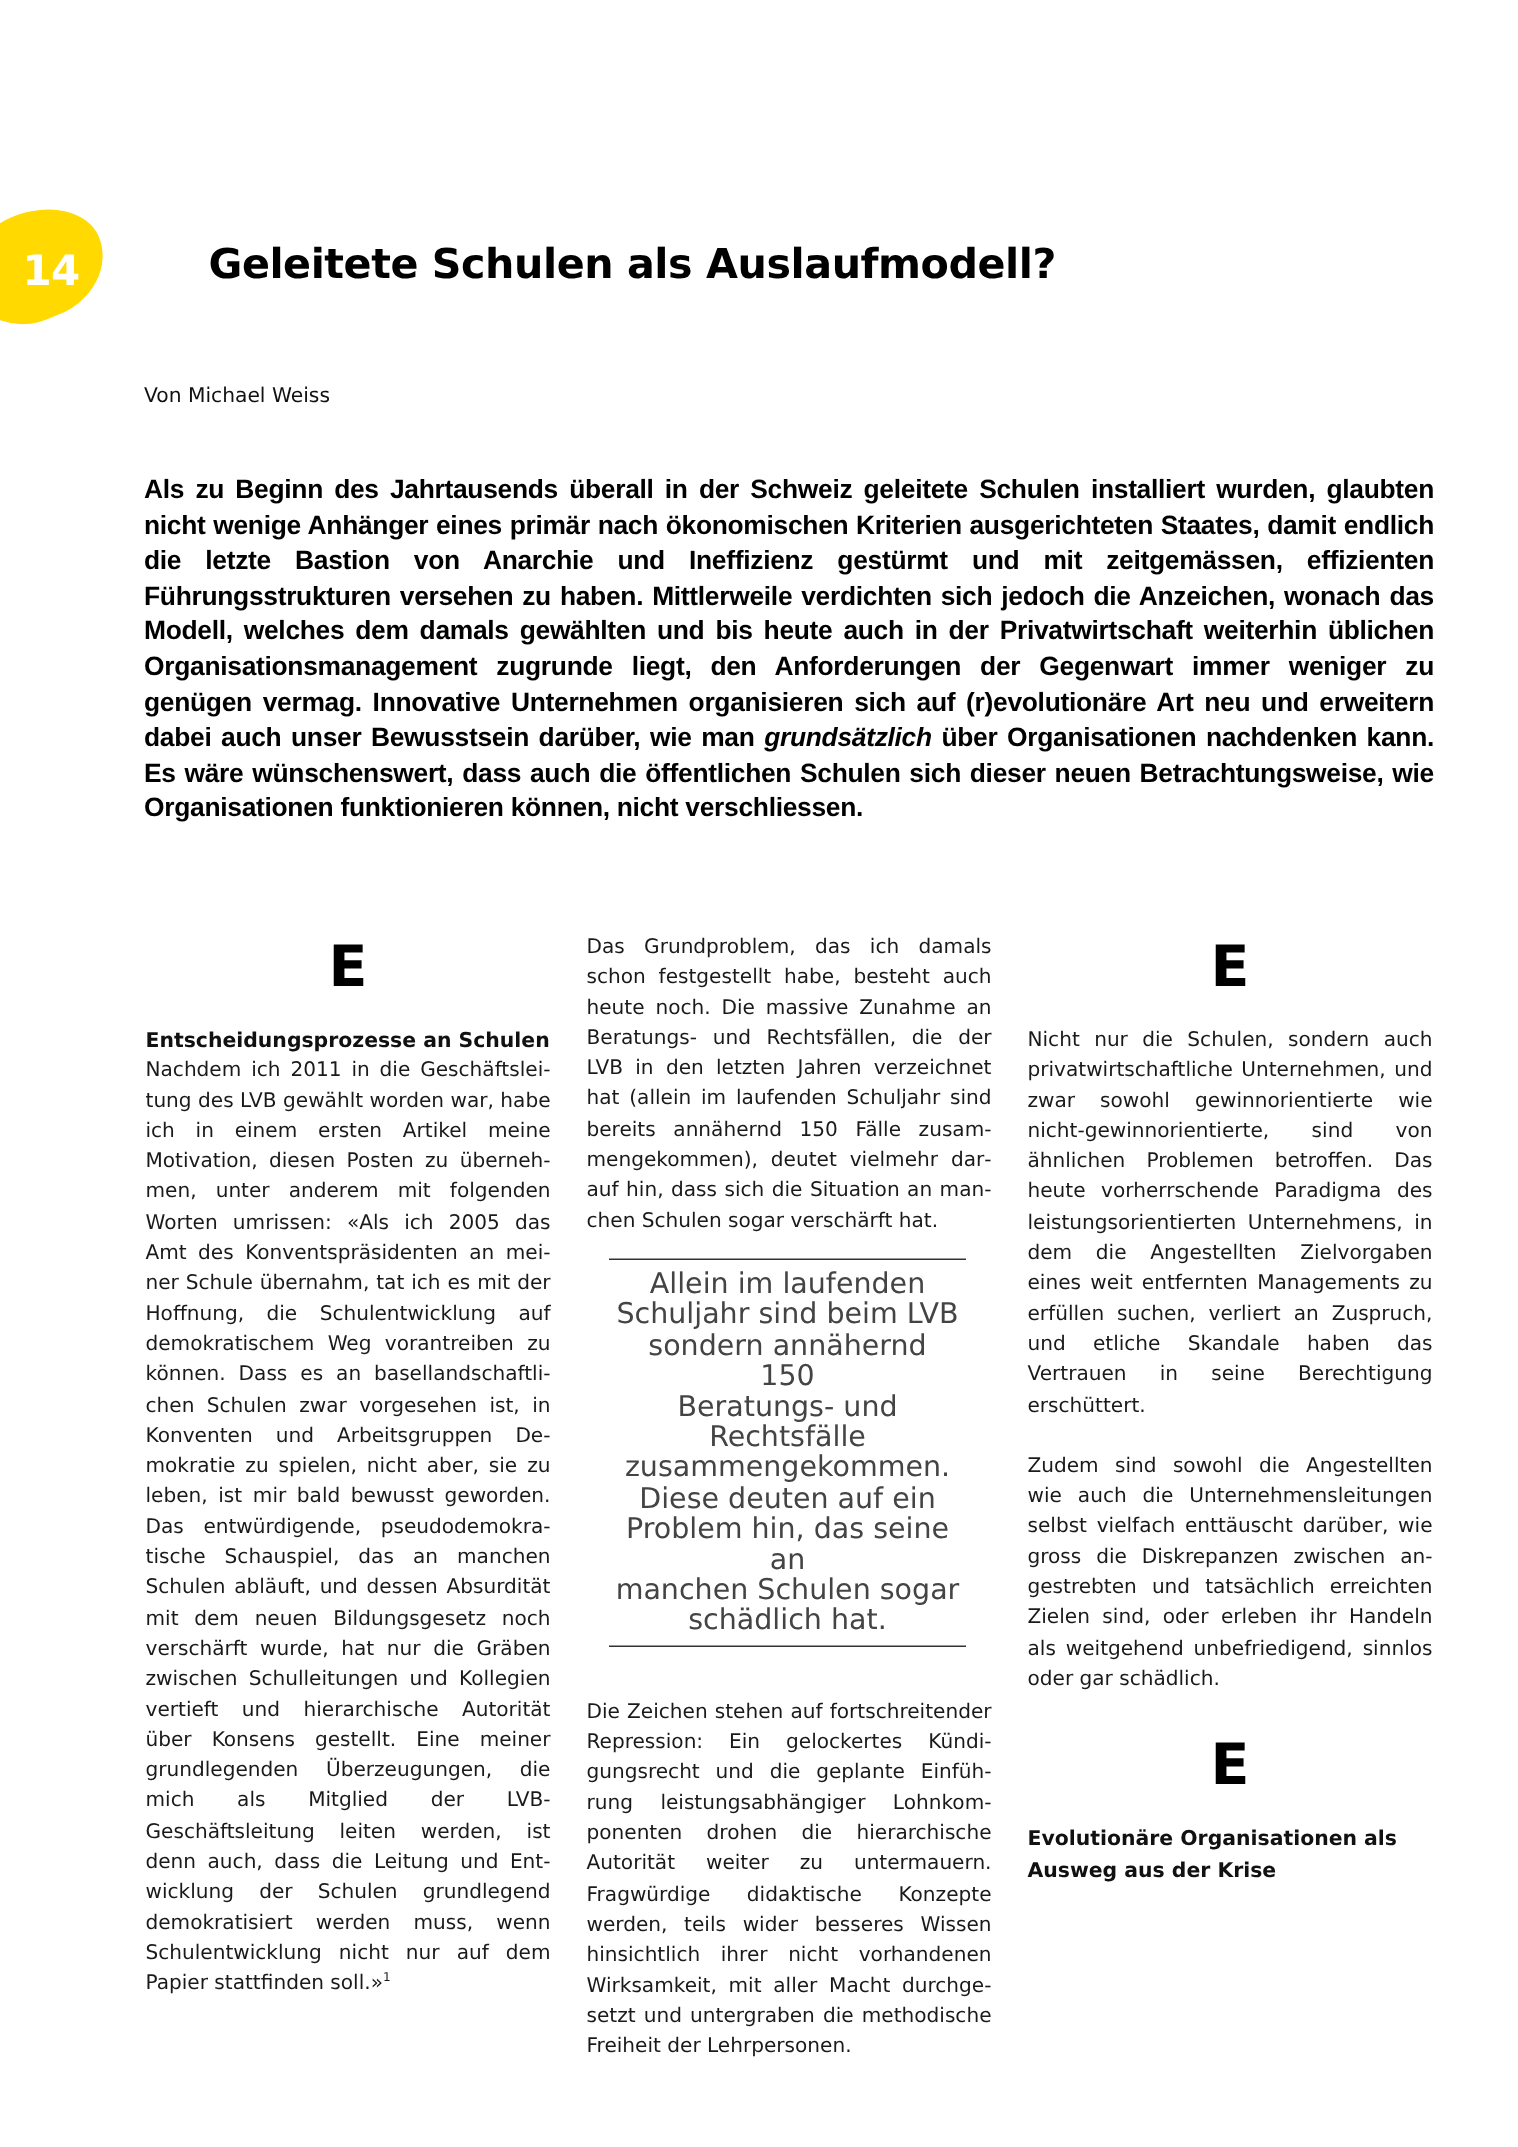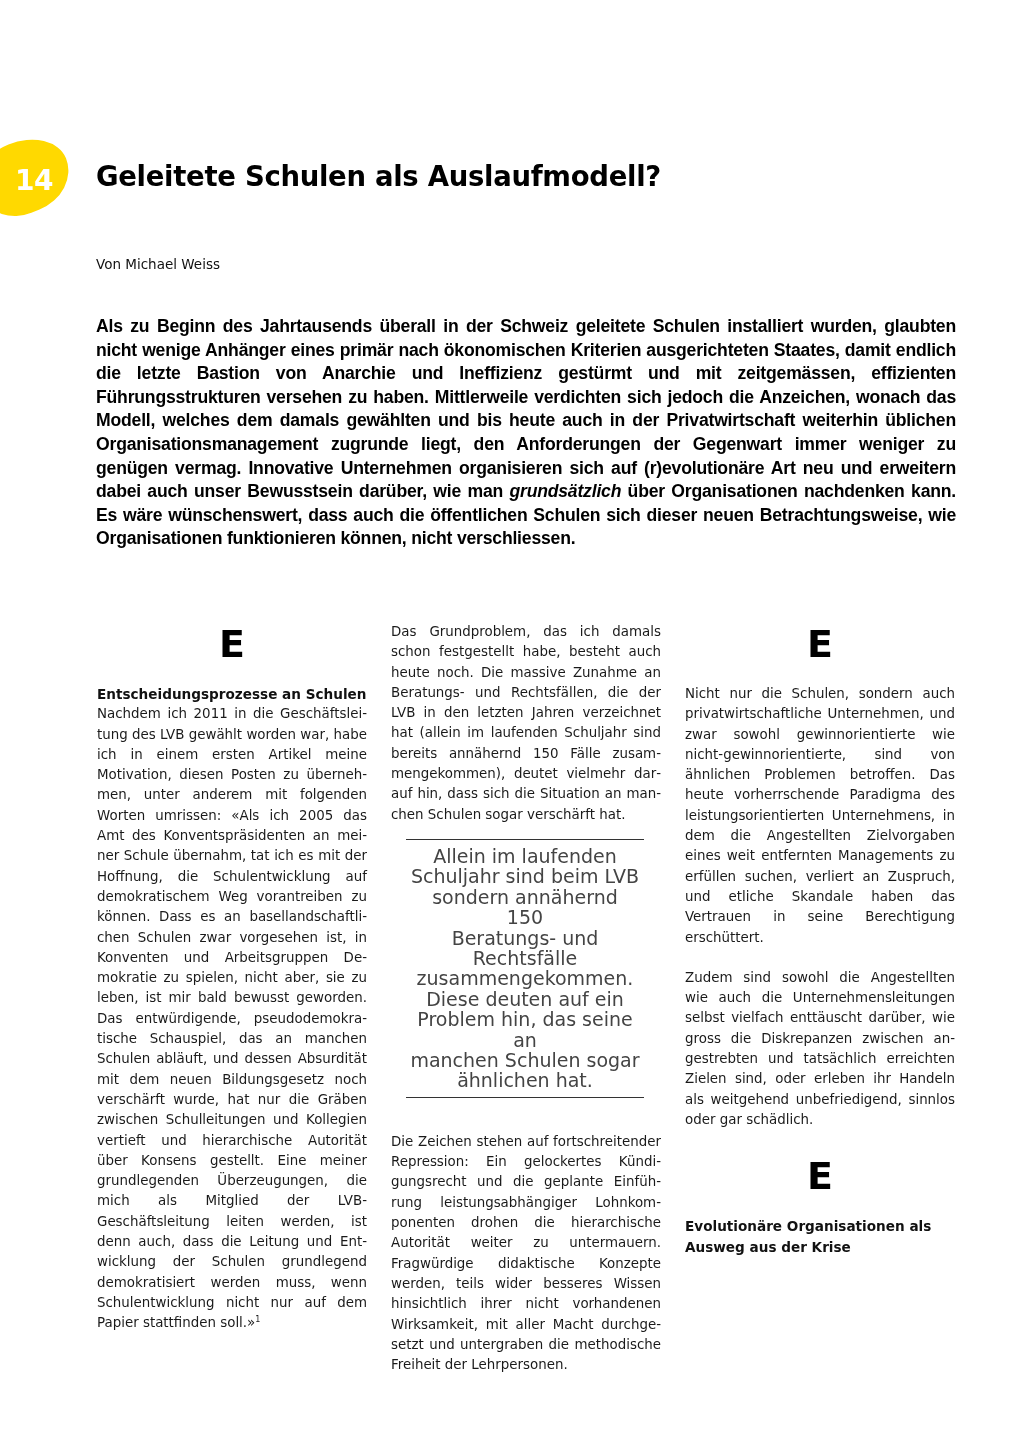--- a/index.html
+++ b/index.html
@@ -15,21 +15,21 @@
     .page-number {
       position: absolute; left: 15px; top: 164px; width: 36px;
       font-family: "DejaVu Sans", sans-serif; font-weight: bold; font-size: 28px;
       color: #ffffff; letter-spacing: -0.5px;
     }
     .title {
       position: absolute; left: 96px; top: 157px; width: 880px;
       font-family: "DejaVu Sans", sans-serif; font-weight: bold; font-size: 27.5px;
       line-height: 38px; color: #000; letter-spacing: -0.3px;
     }
-    .title div { white-space: nowrap; }
+    .title div { white-space: nowrap; margin-left: 43px; }
     .byline {
       position: absolute; left: 96px; top: 256px;
       font-size: 13.5px; color: #111;
     }
     .lead {
       position: absolute; left: 96px; top: 315px; width: 860px;
       font-family: "Liberation Sans", sans-serif; font-weight: bold; font-size: 17.6px;
       line-height: 23.6px; text-align: justify; color: #000;
       letter-spacing: -0.2px;
     }
@@ -85,21 +85,21 @@
   <div class="pullquote">
     <div>Allein im laufenden</div>
     <div>Schuljahr sind beim LVB</div>
     <div>sondern annähernd</div>
     <div>150</div>
     <div>Beratungs- und Rechtsfälle</div>
     <div>zusammengekommen.</div>
     <div>Diese deuten auf ein</div>
     <div>Problem hin, das seine an</div>
     <div>manchen Schulen sogar</div>
-    <div>ähnlichen hat.</div>
+    <div>schädlich hat.</div>
   </div>
   <div class="gap" style="height:34px;"></div>
   <p>Die Zeichen stehen auf fortschreiten­der Repression: Ein gelockertes Kündi­gungsrecht und die geplante Einfüh­rung leistungsabhängiger Lohnkom­ponenten drohen die hierarchische Autorität weiter zu untermauern. Fragwürdige didaktische Konzepte werden, teils wider besseres Wissen hinsichtlich ihrer nicht vorhandenen Wirksamkeit, mit aller Macht durchge­setzt und untergraben die methodi­sche Freiheit der Lehrpersonen.</p>
 </div>
 
 <div class="col col3">
   <div class="initial">E</div>
   <p>Nicht nur die Schulen, sondern auch privatwirtschaftliche Unternehmen, und zwar sowohl gewinnorientierte wie nicht-gewinnorientierte, sind von ähnlichen Problemen betroffen. Das heute vorherrschende Paradigma des leistungsorientierten Unternehmens, in dem die Angestellten Zielvorgaben eines weit entfernten Managements zu erfüllen suchen, verliert an Zu­spruch, und etliche Skandale haben das Vertrauen in seine Berechtigung erschüttert.</p>
   <div class="gap"></div>
   <p>Zudem sind sowohl die Angestellten wie auch die Unternehmensleitungen selbst vielfach enttäuscht darüber, wie gross die Diskrepanzen zwischen an­gestrebten und tatsächlich erreichten Zielen sind, oder erleben ihr Handeln als weitgehend unbefriedigend, sinn­los oder gar schädlich.</p>

